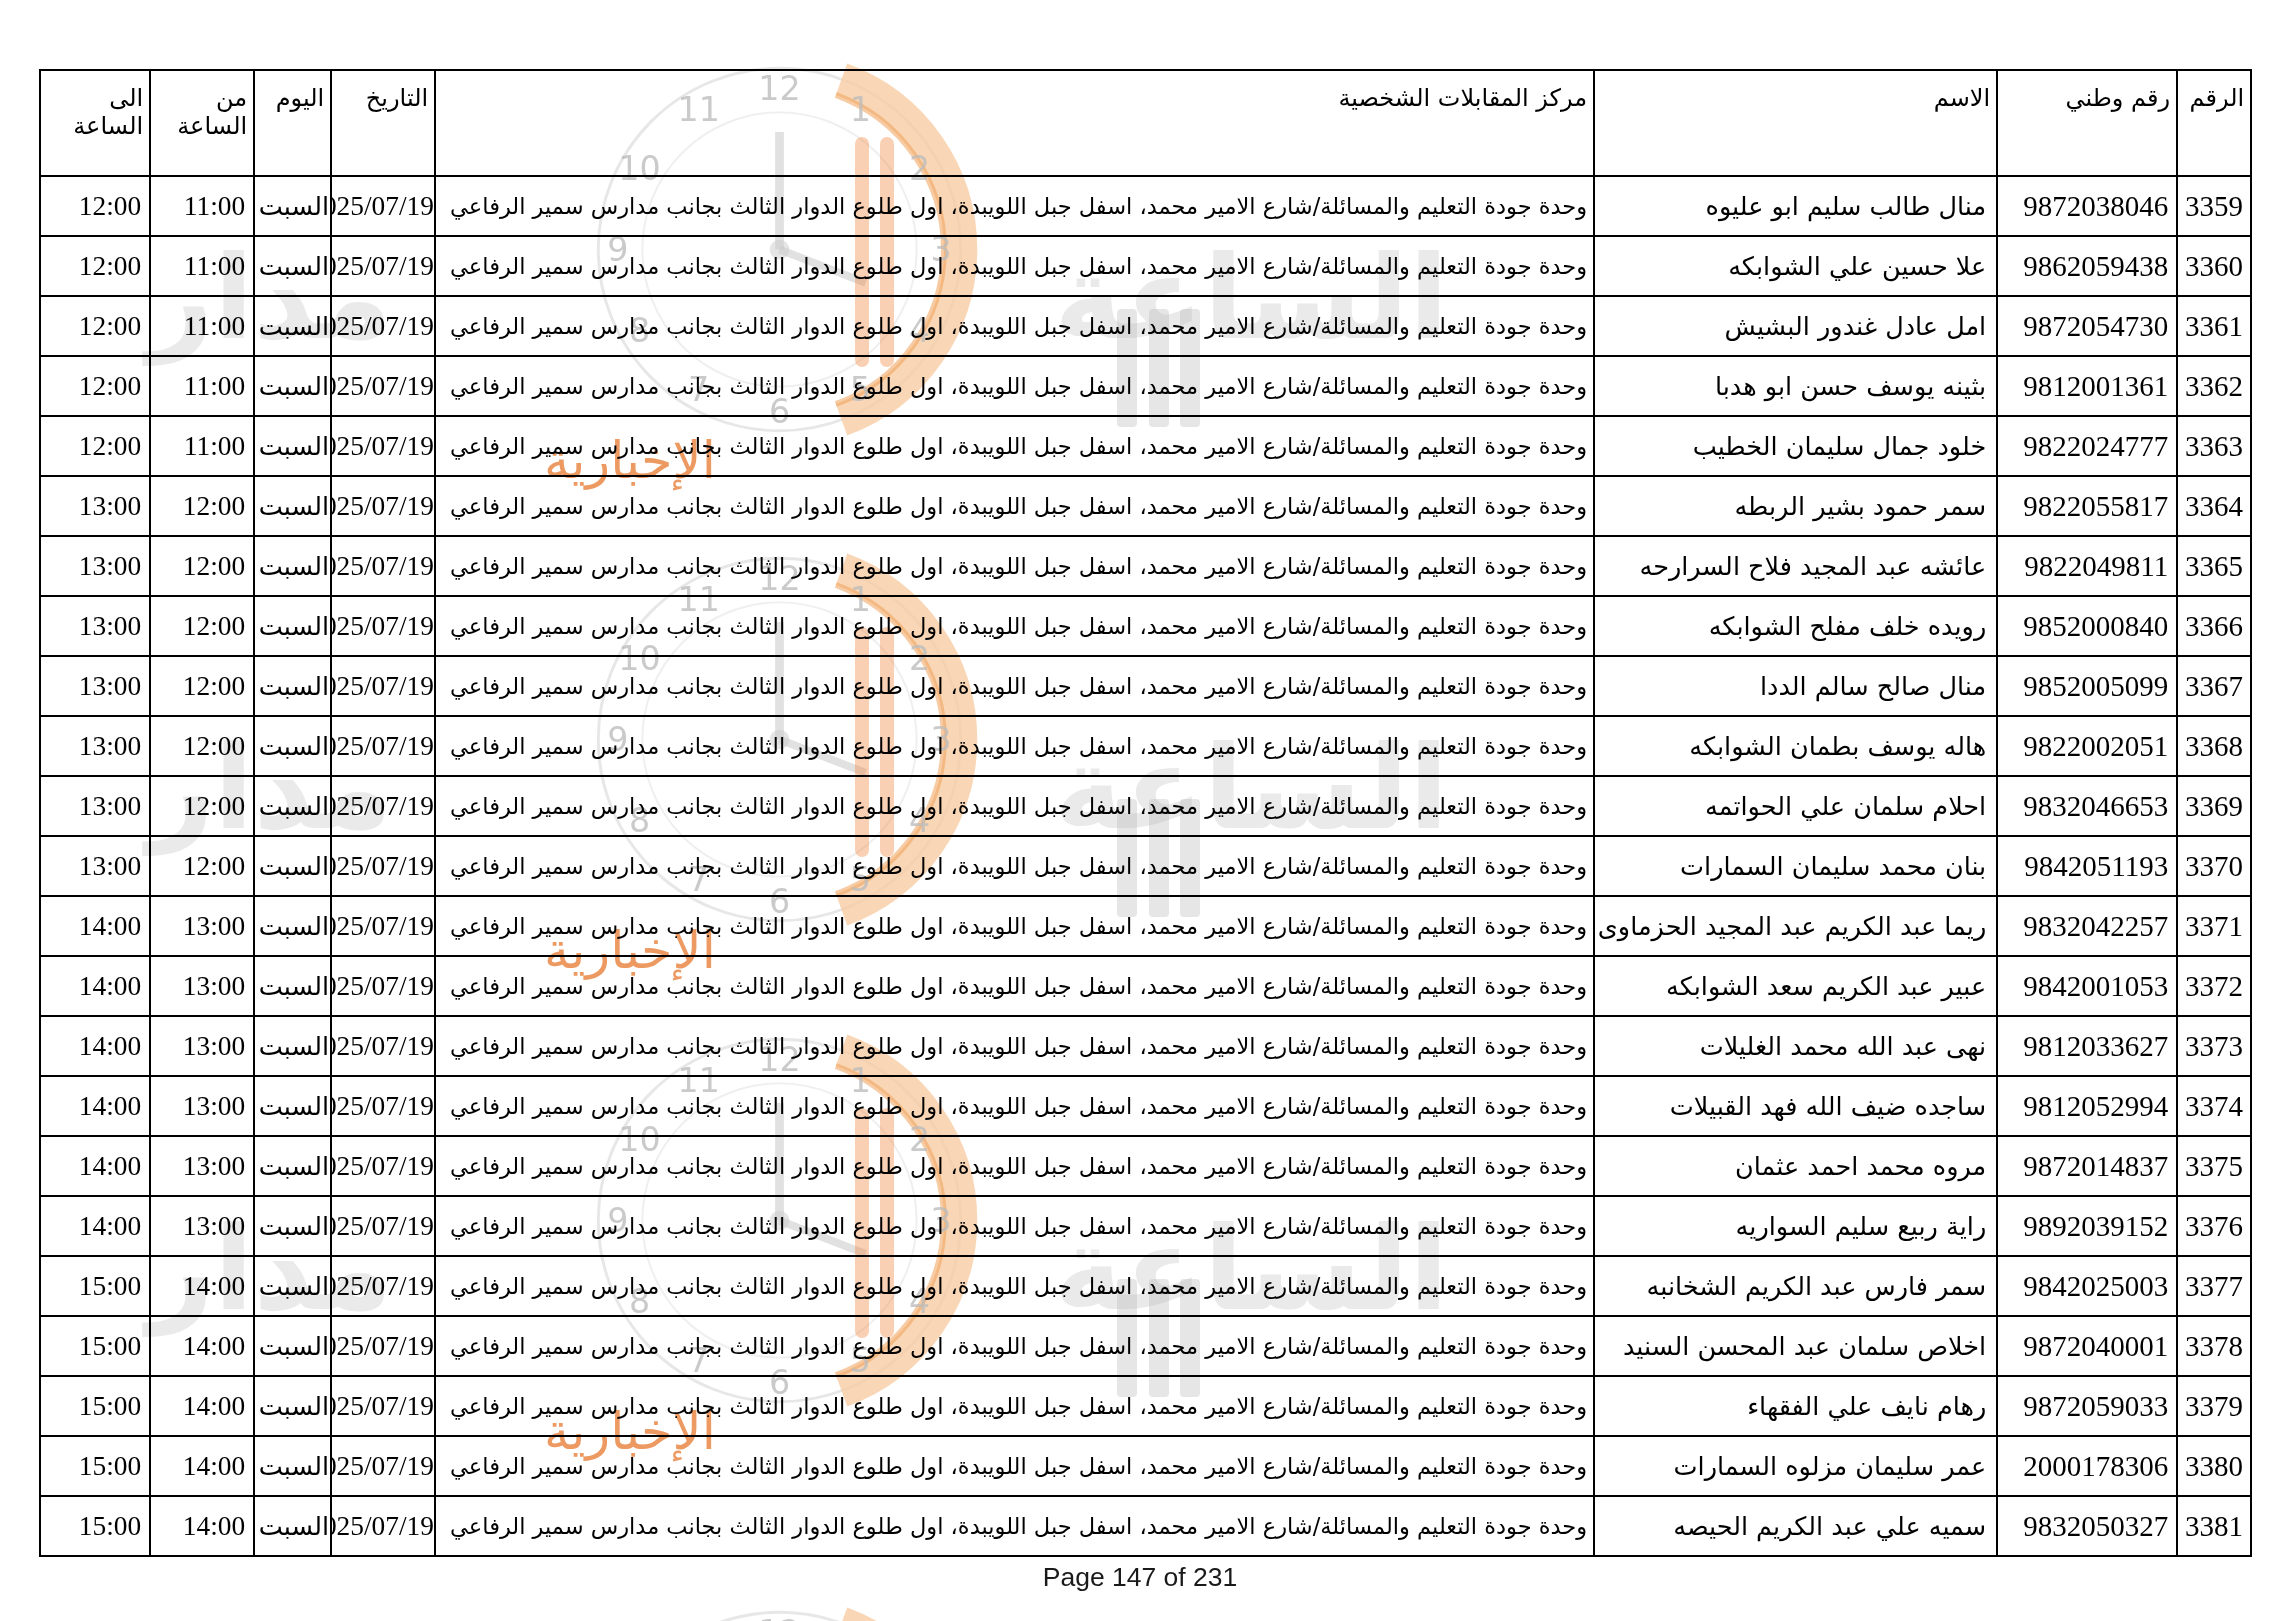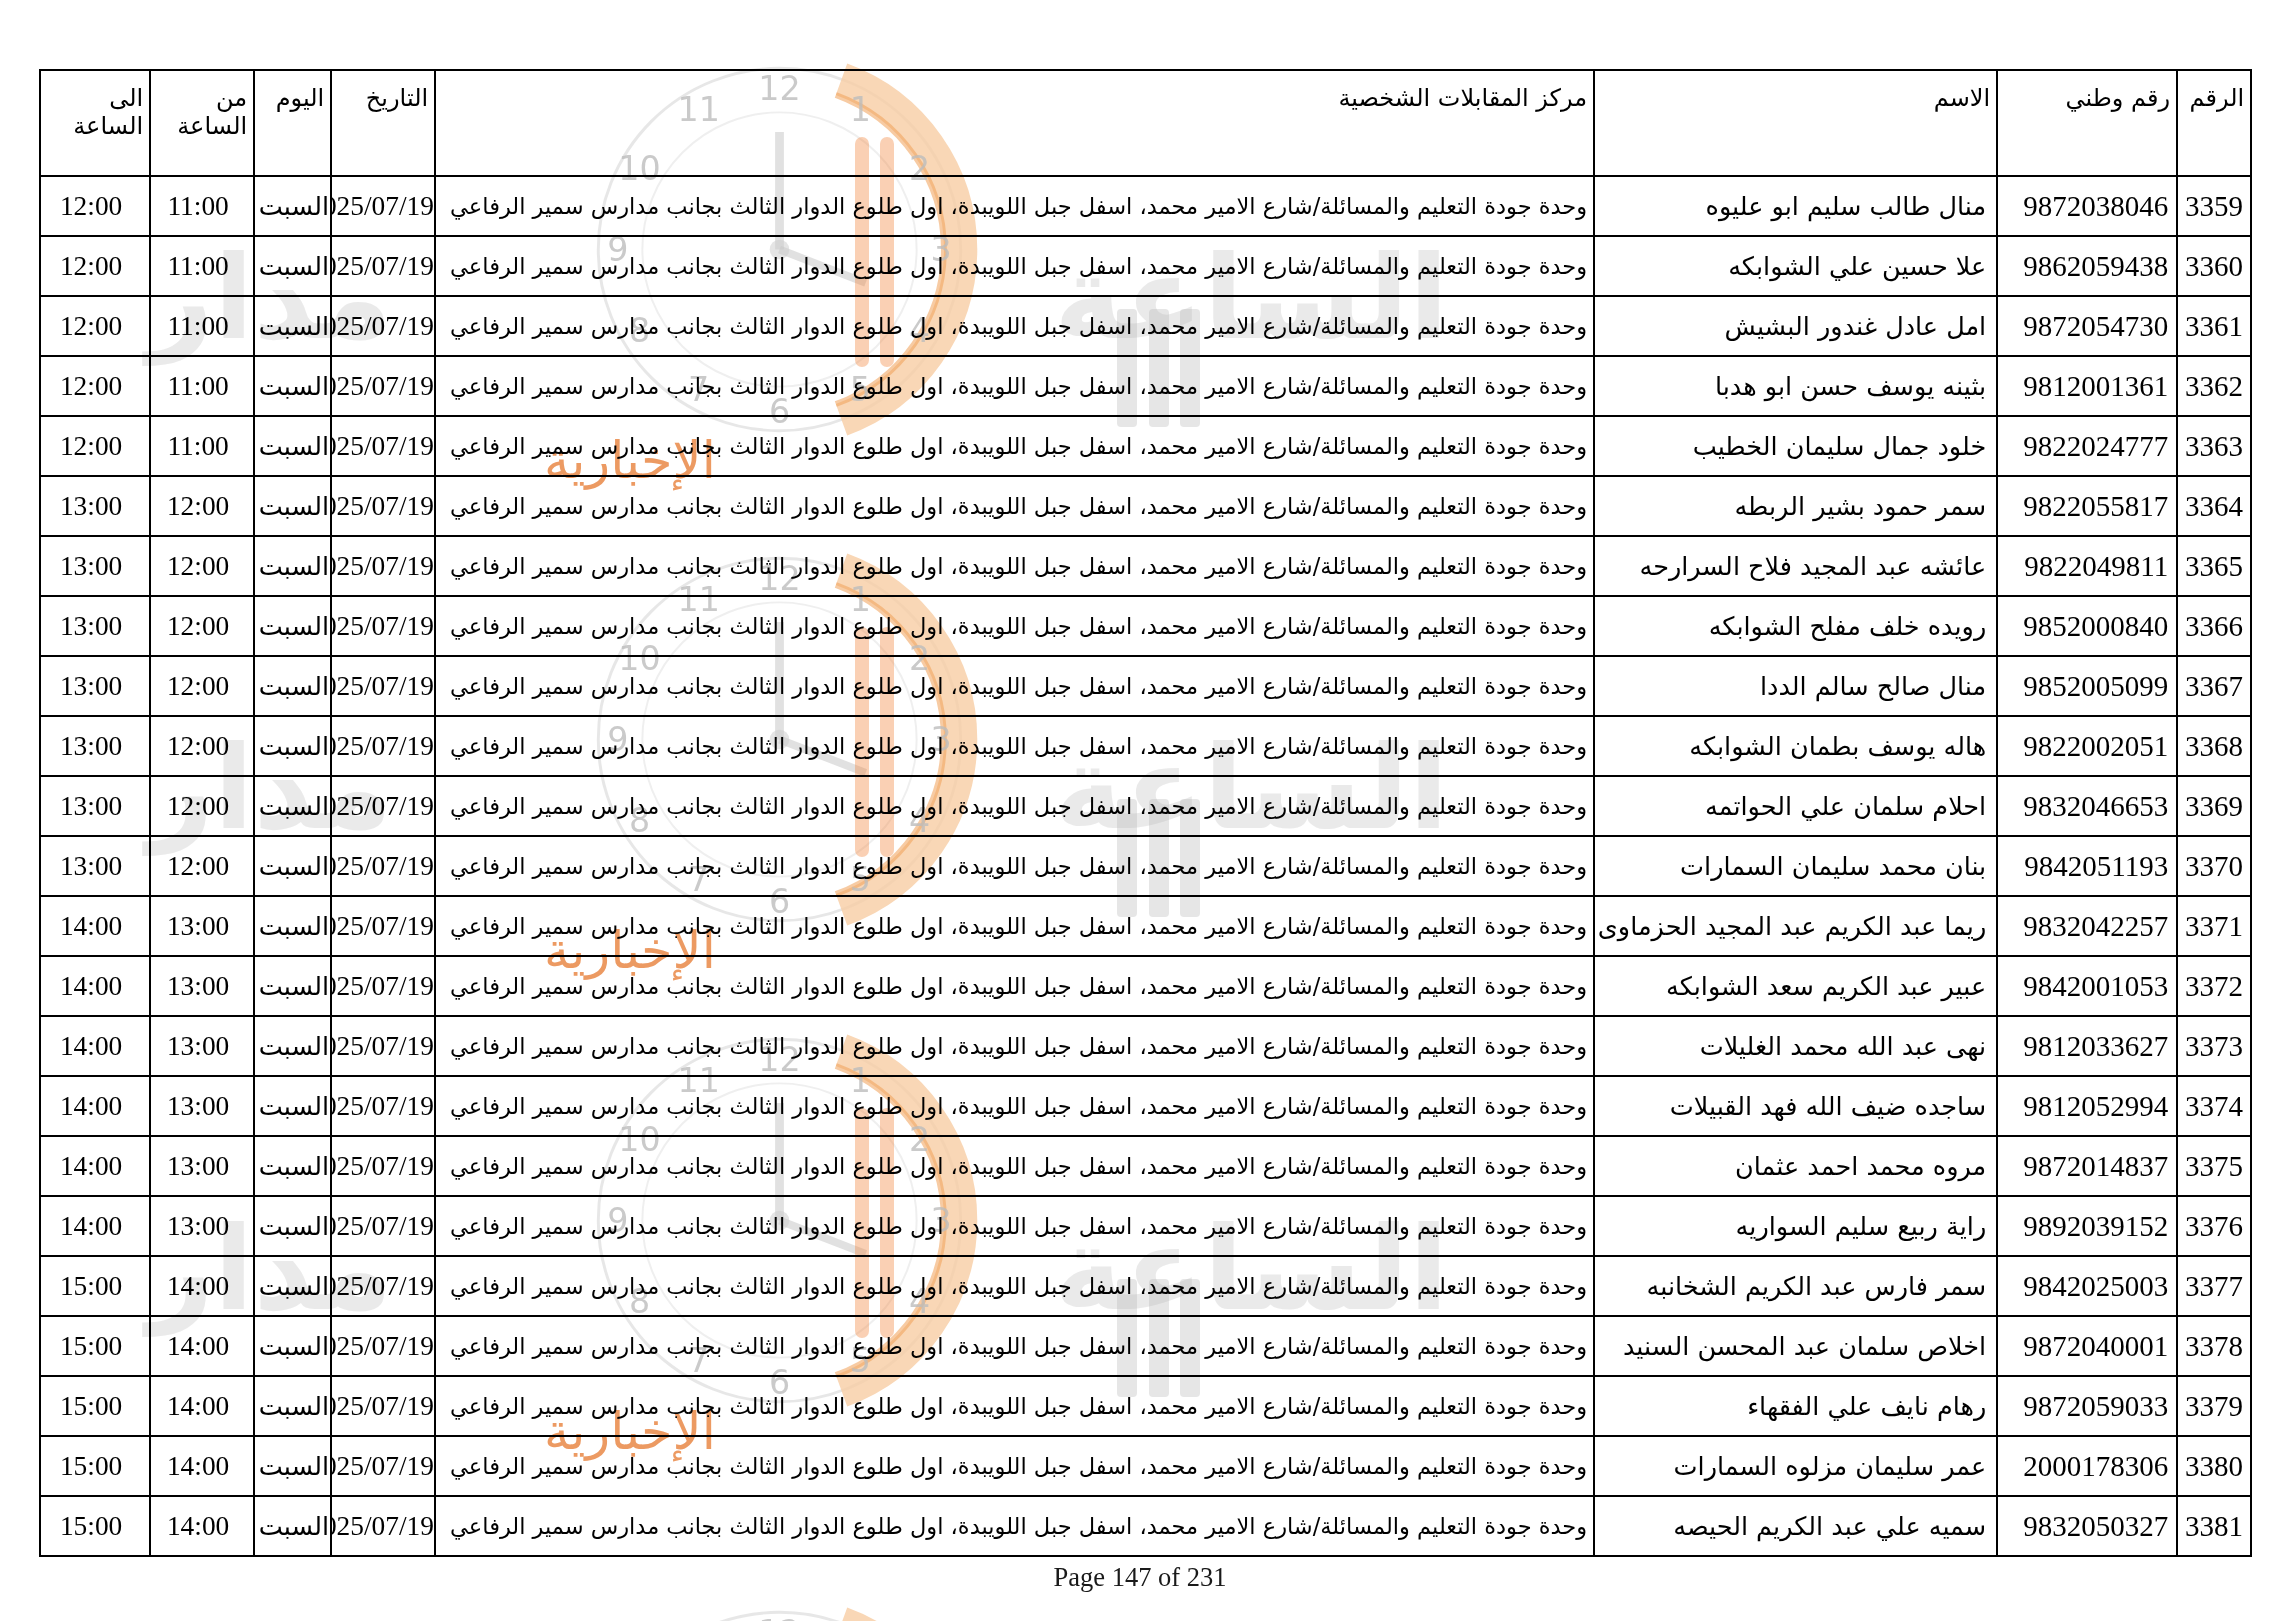--- a/index.html
+++ b/index.html
@@ -69,39 +69,39 @@
   #schedule tbody td { height: 60px; vertical-align: middle; }
 
   .num-font { font-family: "Liberation Serif", "DejaVu Serif", serif; }
 
   td.c-no   { text-align: center; font-size: 29px; }
   td.c-nid  { text-align: right; padding-right: 7.8px; font-size: 29px; }
   td.c-name { text-align: right; padding-right: 9.8px; font-size: 25.5px; white-space: nowrap; }
   td.c-center { text-align: right; padding-right: 5.9px; font-size: 22.5px; white-space: nowrap; }
   td.c-date { text-align: center; font-size: 27.4px; }
   td.c-day  { text-align: right; padding-right: 1px; font-size: 25.5px; }
-  td.c-from, td.c-to { text-align: center; padding-right: 7.8px; font-size: 27.4px; }
+  td.c-from, td.c-to { text-align: right; padding-right: 7.8px; font-size: 27.4px; }
 
   th.c-no   { text-align: center; padding-right: 0; padding-left: 45px; }
   th.c-nid  { padding-right: 25.5px; }
   th.c-name { padding-right: 7.8px; }
   th.c-center { padding-right: 94px; }
   th.c-date { padding-right: 3.9px; }
   th.c-day  { padding-right: 2.9px; }
   th.c-from { padding-right: 4.9px; }
   th.c-to   { padding-right: 4.9px; }
 
   
   #footer {
     position: absolute;
     top: 1562px;
     left: 0;
     width: 2280px;
     text-align: center;
-    font-family: Liberation Serif, serif;
+    font-family: Liberation Sans, sans-serif;
     font-size: 26.5px;
     color: #1a1a1a;
     z-index: 1;
   }
 </style>
 </head>
 <body>
 
 <div id="watermark">
     <svg width="431" height="431" viewBox="0 0 440 440" class="wm-abs" style="left: 564px; top: 34px;">

